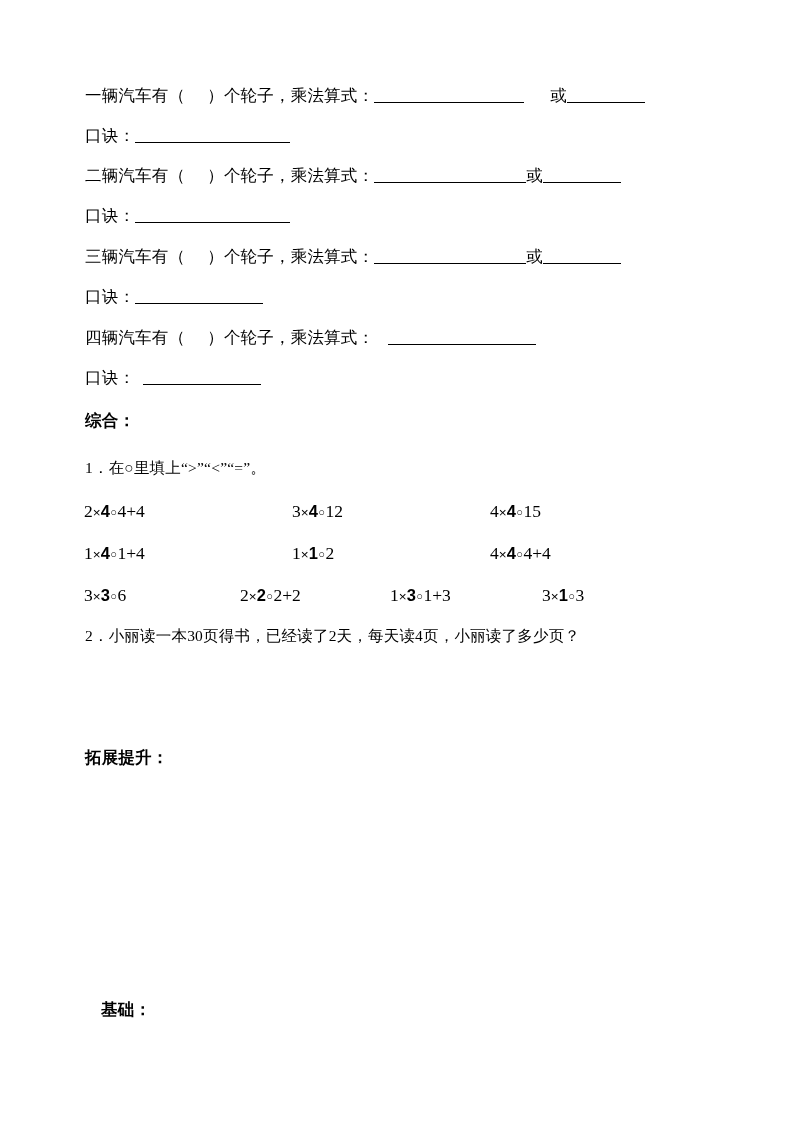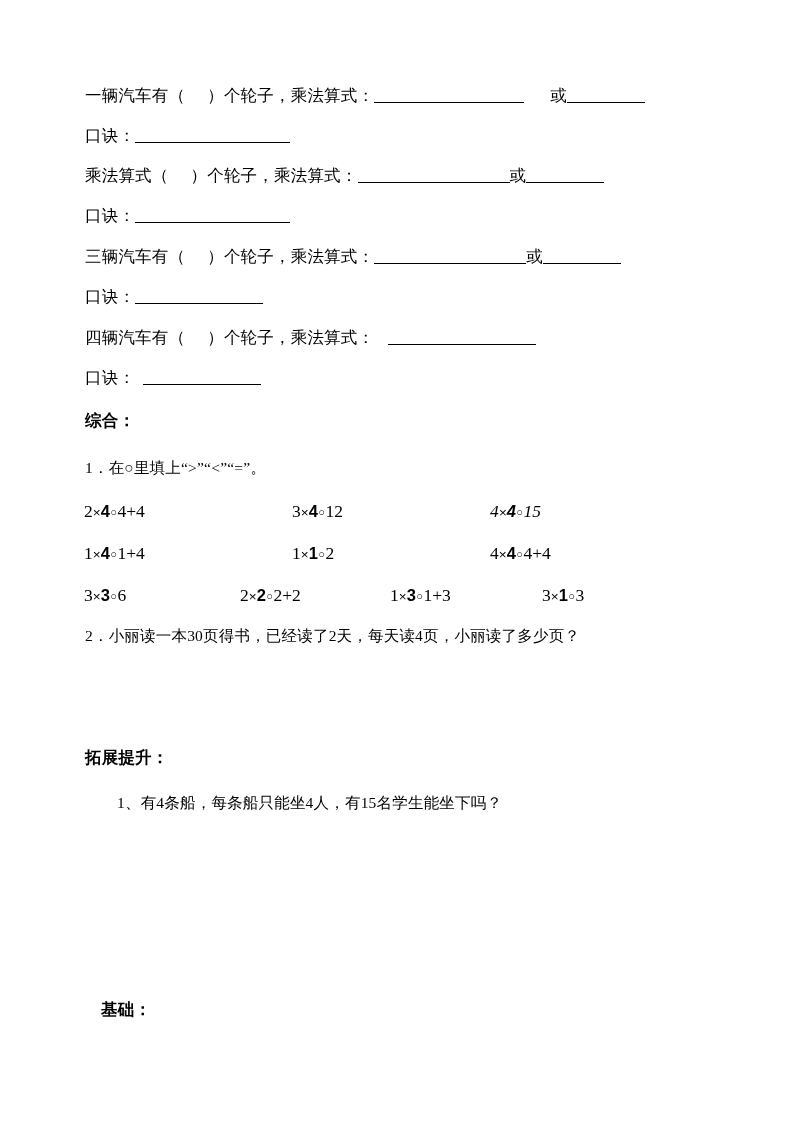--- a/index.html
+++ b/index.html
@@ -86,56 +86,55 @@
 </style>
 </head>
 <body>
 
 <div class="page">
 
   <div class="line" style="left:73px; top:86px;"><span>一辆汽车有（</span><span class="paren-gap"></span><span>）个轮子，乘法算式：</span><span class="blank b-long"></span><span class="gap-sm"></span><span>或</span><span class="blank b-short"></span></div>
 
   <div class="line" style="left:73px; top:126px;"><span>口诀：</span><span class="blank b-kou"></span></div>
 
-  <div class="line" style="left:73px; top:166px;"><span>乘法算式（</span><span class="paren-gap"></span><span>）个轮子，乘法算式：</span><span class="blank b-long2"></span><span>或</span><span class="blank b-short"></span></div>
+  <div class="line" style="left:73px; top:166px;"><span>二辆汽车有（</span><span class="paren-gap"></span><span>）个轮子，乘法算式：</span><span class="blank b-long2"></span><span>或</span><span class="blank b-short"></span></div>
 
   <div class="line" style="left:73px; top:206px;"><span>口诀：</span><span class="blank b-kou"></span></div>
 
   <div class="line" style="left:73px; top:247px;"><span>三辆汽车有（</span><span class="paren-gap"></span><span>）个轮子，乘法算式：</span><span class="blank b-long2"></span><span>或</span><span class="blank b-short"></span></div>
 
   <div class="line" style="left:73px; top:287px;"><span>口诀：</span><span class="blank b-kou-s"></span></div>
 
   <div class="line" style="left:73px; top:328px;"><span>四辆汽车有（</span><span class="paren-gap"></span><span>）个轮子，乘法算式：</span><span class="gap-xs"></span><span class="blank b-mid"></span></div>
 
   <div class="line" style="left:73px; top:368px;"><span>口诀：</span><span class="gap-tiny"></span><span class="blank b-kou-s2"></span></div>
 
   <div class="line heading" style="left:73px; top:411px;">综合：</div>
 
   <div class="line" style="left:73px; top:458px; font-size:15.5px;">1．在○里填上“&gt;”“&lt;”“=”。</div>
 
   <div class="mathrow" style="top:501px;">
     <span class="mexp" style="left:72px;"><span>2</span><span class="times">×</span><b>4</b><span class="circ">○</span><span>4+4</span></span>
     <span class="mexp" style="left:280px;"><span>3</span><span class="times">×</span><b>4</b><span class="circ">○</span><span>12</span></span>
-    <span class="mexp" style="left:478px;font-style:italic;"><span>4</span><span class="times">×</span><b>4</b><span class="circ">○</span><span>15</span></span>
+    <span class="mexp" style="left:478px;"><span>4</span><span class="times">×</span><b>4</b><span class="circ">○</span><span>15</span></span>
   </div>
 
   <div class="mathrow" style="top:543px;">
     <span class="mexp" style="left:72px;text-align:center;"><span>1</span><span class="times">×</span><b>4</b><span class="circ">○</span><span>1+4</span></span>
     <span class="mexp" style="left:280px;"><span>1</span><span class="times">×</span><b>1</b><span class="circ">○</span><span>2</span></span>
     <span class="mexp" style="left:478px;"><span>4</span><span class="times">×</span><b>4</b><span class="circ">○</span><span>4+4</span></span>
   </div>
 
   <div class="mathrow" style="top:585px;text-decoration:underline;">
     <span class="mexp" style="left:72px;"><span>3</span><span class="times">×</span><b>3</b><span class="circ">○</span><span>6</span></span>
     <span class="mexp" style="left:228px;"><span>2</span><span class="times">×</span><b>2</b><span class="circ">○</span><span>2+2</span></span>
     <span class="mexp" style="left:378px;"><span>1</span><span class="times">×</span><b>3</b><span class="circ">○</span><span>1+3</span></span>
     <span class="mexp" style="left:530px;"><span>3</span><span class="times">×</span><b>1</b><span class="circ">○</span><span>3</span></span>
   </div>
 
   <div class="line" style="left:73px; top:626px; font-size:15.5px;">2．小丽读一本30页得书，已经读了2天，每天读4页，小丽读了多少页？</div>
 
   <div class="line heading" style="left:73px; top:748px;">拓展提升：</div>
 
-  <div class="line" style="left:105px; top:793px; font-size:15.5px;">1、有4条船，每条船只能坐4人，有15名学生能坐下吗？</div>
 
   <div class="line heading" style="left:73px; top:1000px;margin-left:16px;">基础：</div>
 
 </div>
 
 </body></html>

